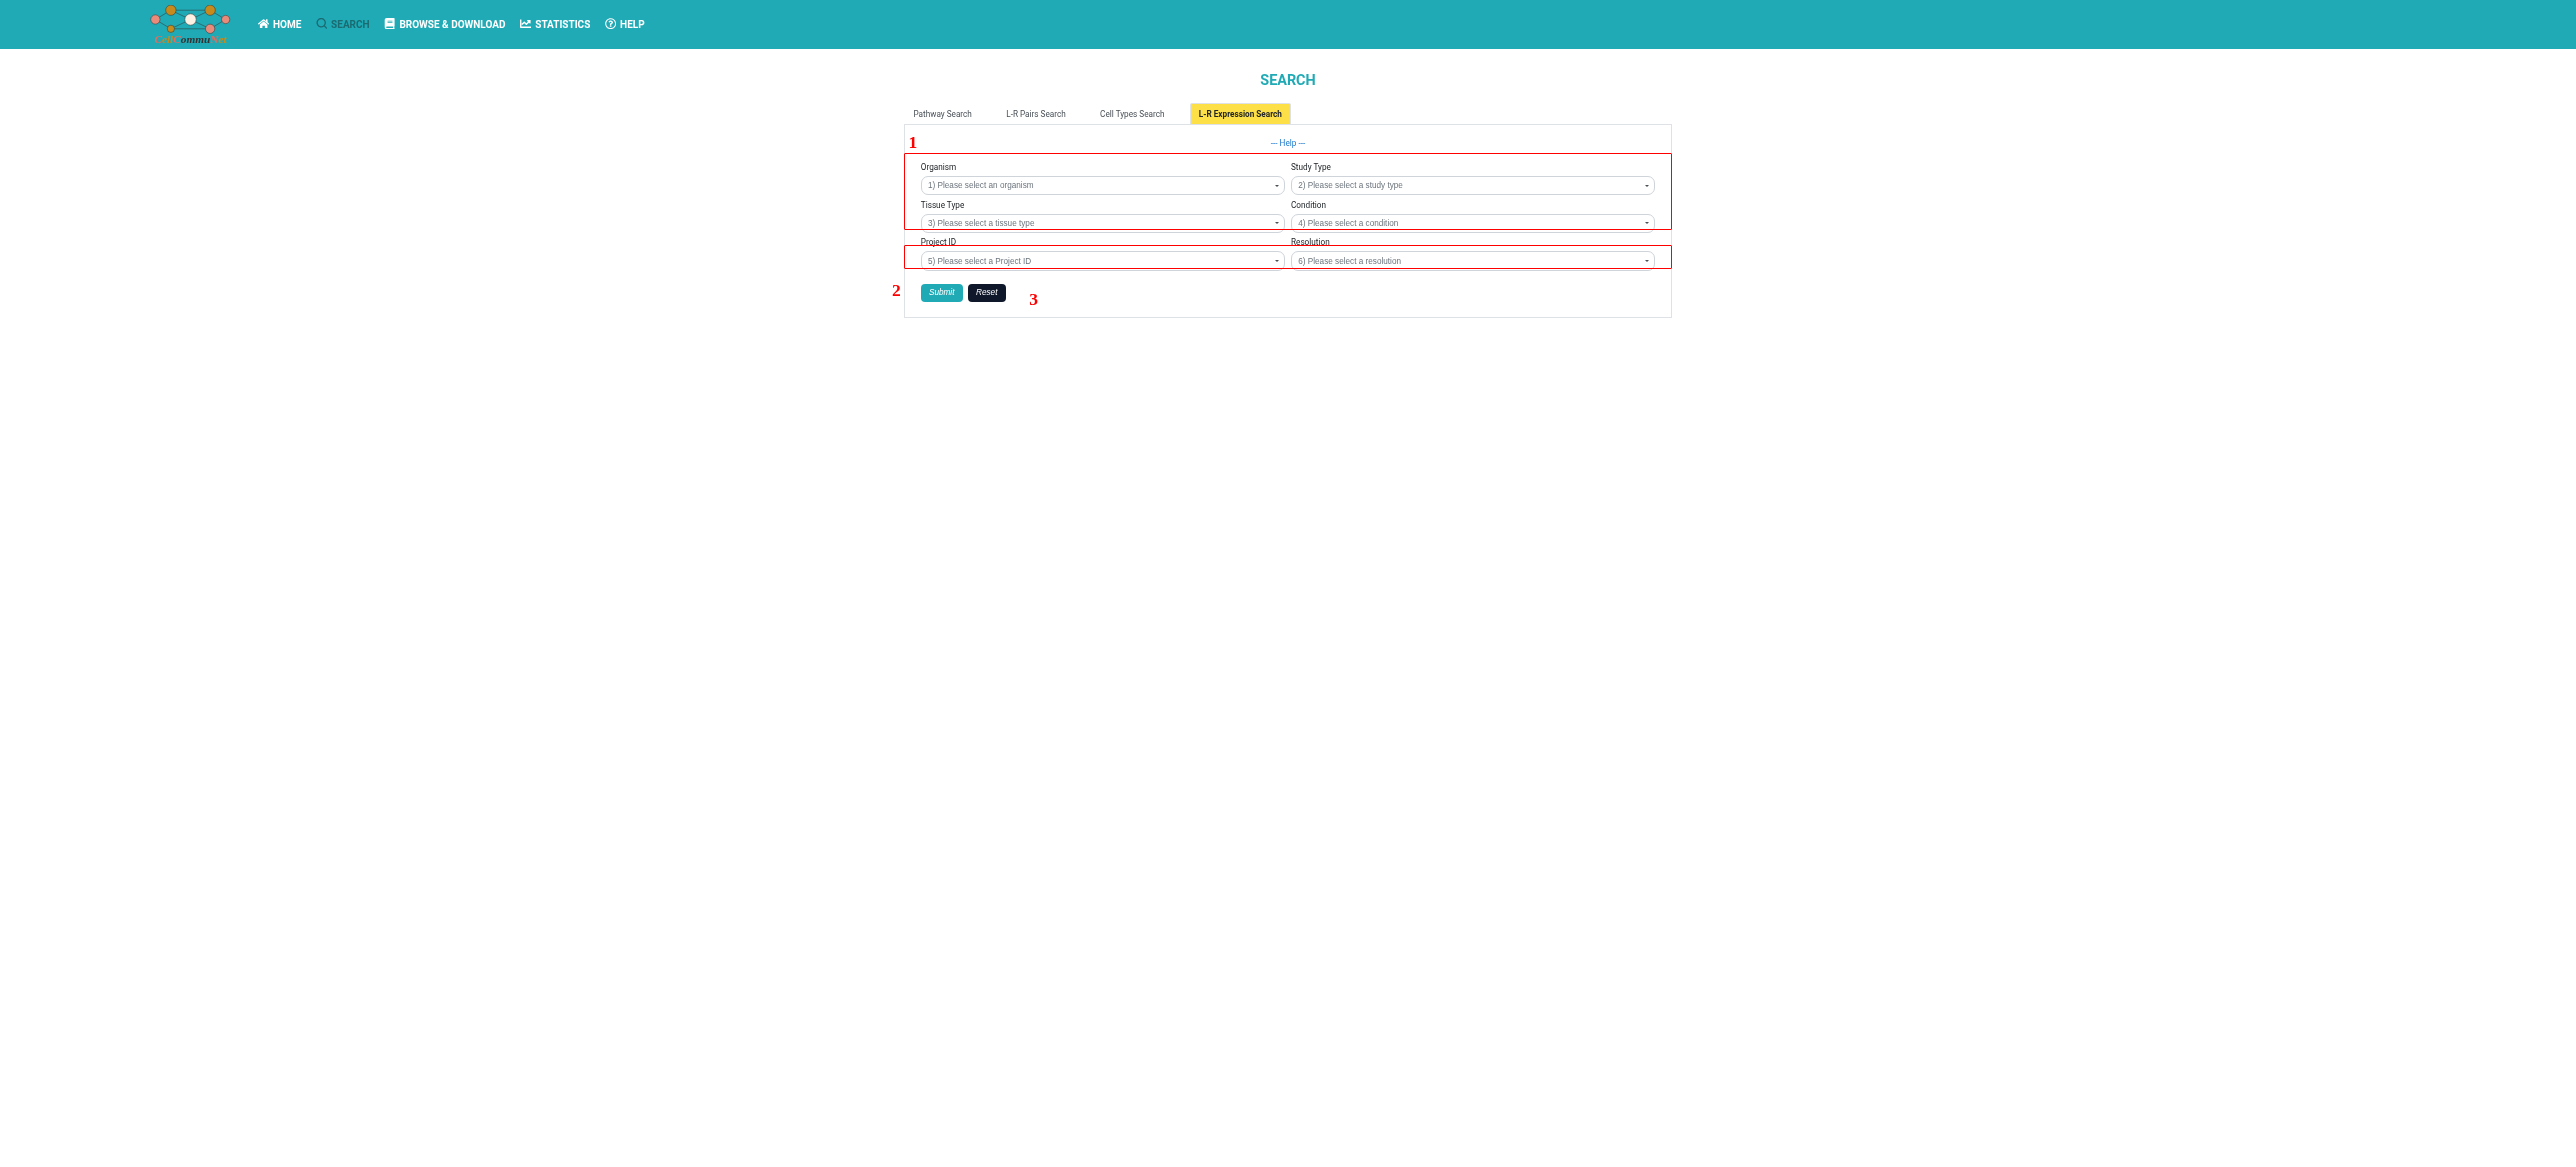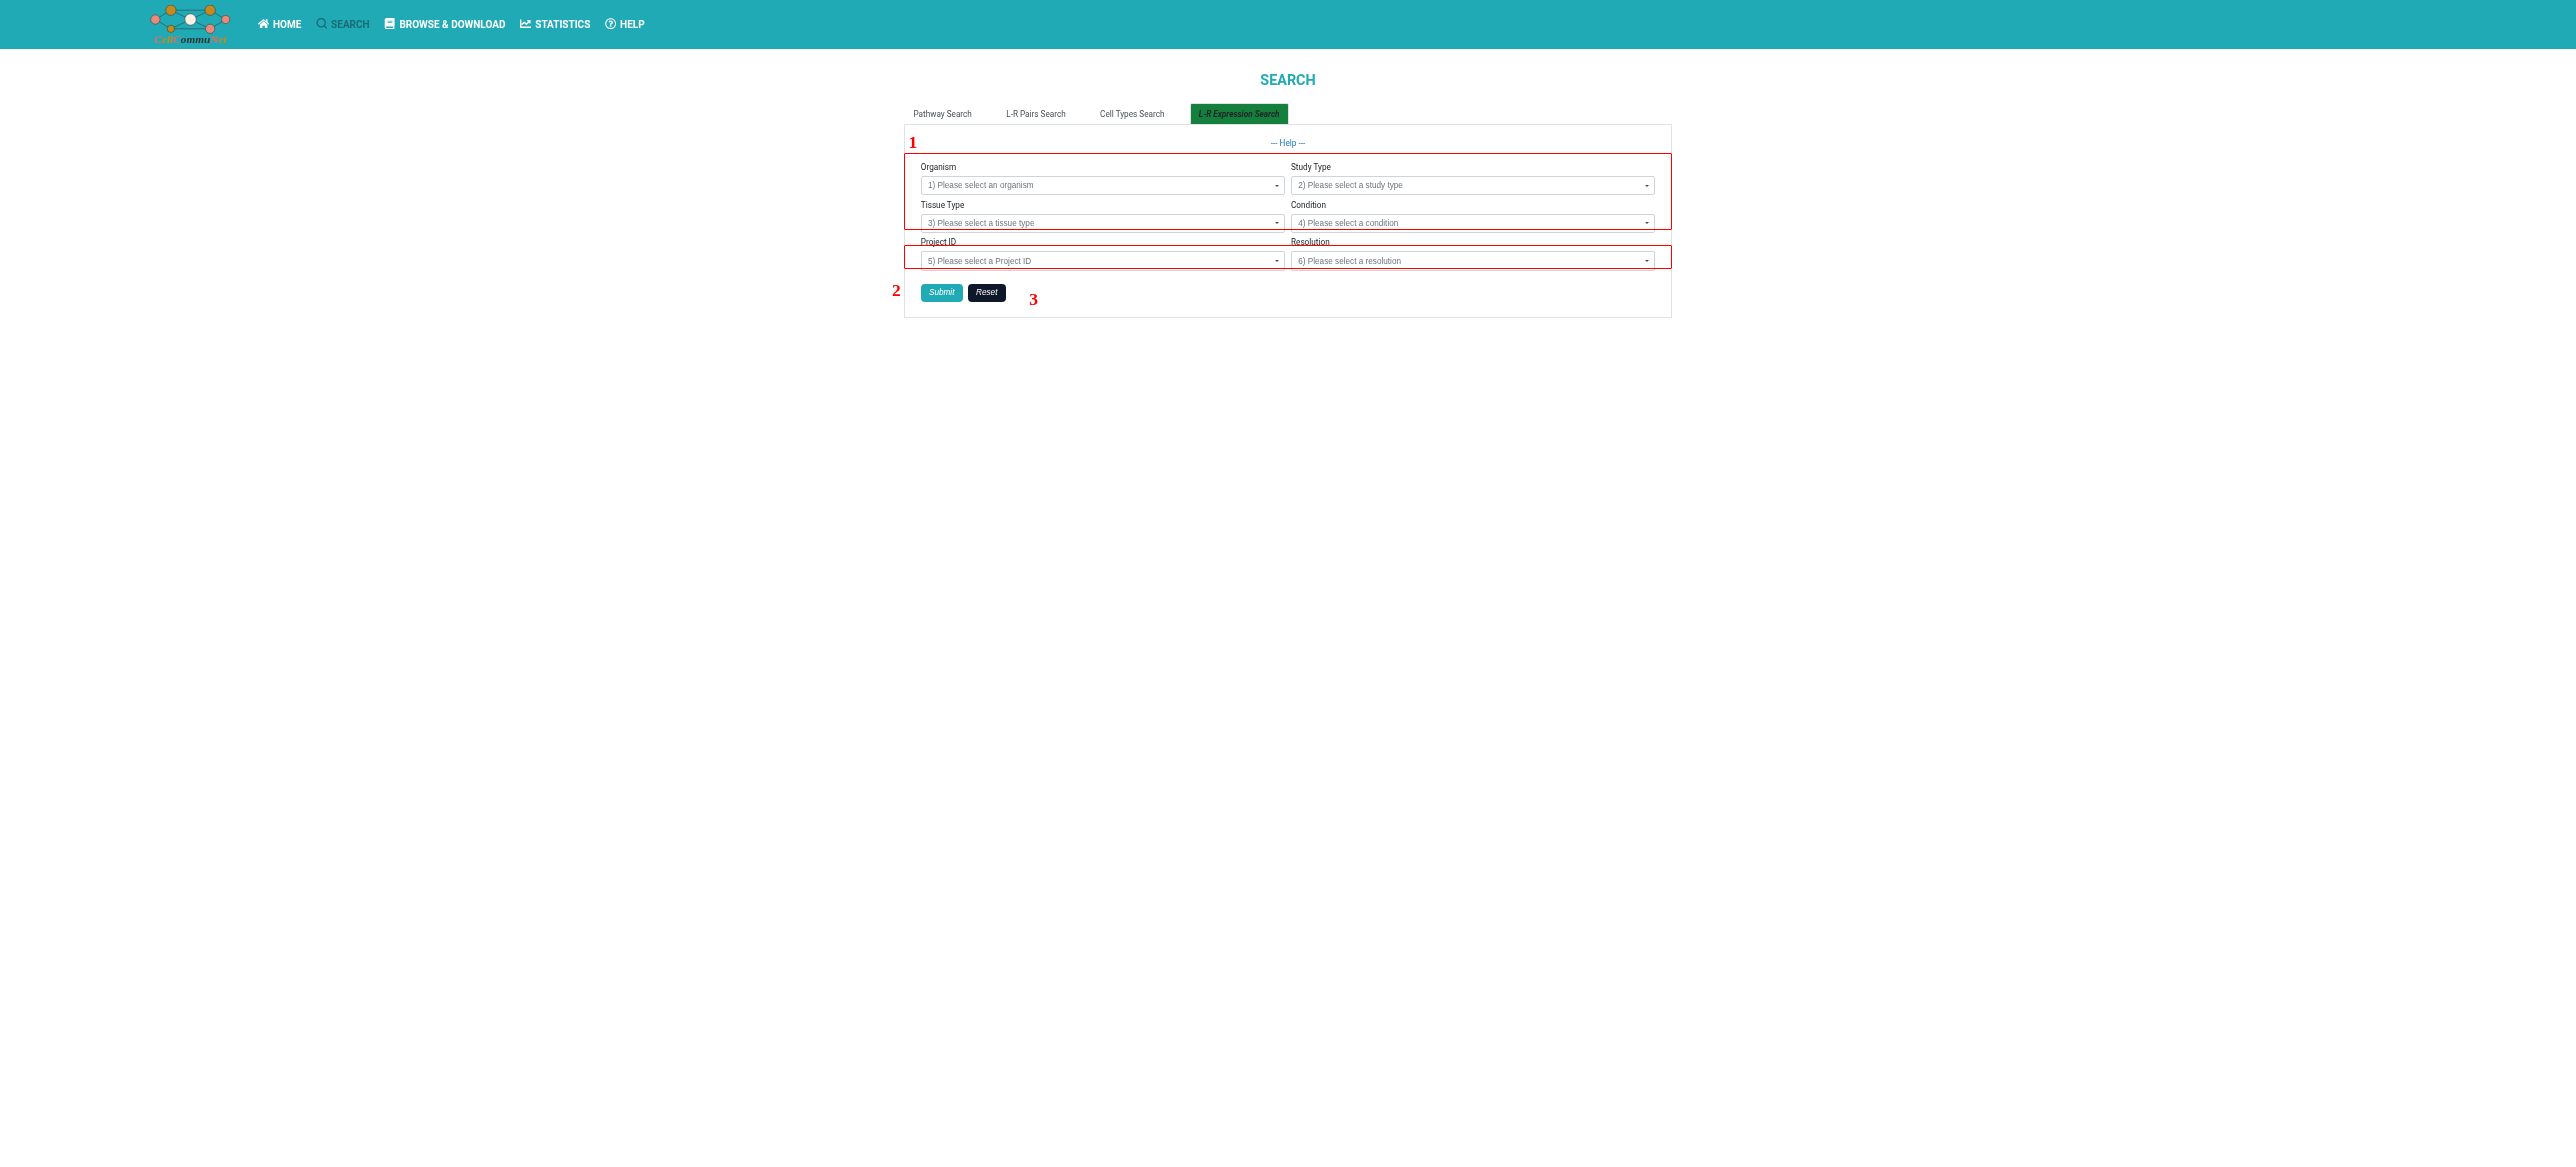--- a/index.html
+++ b/index.html
@@ -19,31 +19,31 @@
     .nav-item.active { color: #1a6b72; }
     .nav-icon svg { width: 11.3px; height: 11.3px; fill: currentColor; }
     
     
     .container { max-width: 788px; margin: 0 auto; padding: 10.3px 10.3px 15.5px; position: relative; }
     .page-title { text-align: center; color: #20aab5; font-size: 14.4px; font-weight: 700; margin: 12.4px 0 14.4px; }
     
     
     .tabs { display: flex; gap: 16px; border-bottom: 0.5px solid #dee2e6; margin-bottom: 0; }
     .tab { padding: 5.2px 8.2px; color: #495057; font-size: 8.2px; cursor: pointer; border: 0.5px solid transparent; border-bottom: none; border-radius: 2.1px 2.1px 0 0; margin-bottom: -0.5px; }
-    .tab.active { color: #212529; font-weight: 700; border-color: #dee2e6 #dee2e6 #fff; background: #15803d; font-style: italic; }
+    .tab.active { color: #212529; font-weight: 700; border-color: #dee2e6 #dee2e6 #fff; background: #fde047; }
     
     
     .panel { border: 0.5px solid #dee2e6; border-top: none; padding: 13.4px 15.5px 15.5px; position: relative; }
     .help-link { text-align: center; color: #1f7acc; font-size: 8.2px; margin-bottom: 13.4px; cursor: pointer; }
     
     
     .form-row { display: flex; gap: 6px; margin-bottom: 4.1px; align-items: flex-start; }
     .form-group { flex: 1; }
     .form-label { display: block; font-size: 8.2px; color: #212529; margin-bottom: 4.1px; }
-    .form-select, .form-input { width: 100%; height: 19.6px; padding: 3.1px 6.2px; font-size: 8.2px; color: #6c757d; background: #fff; border: 0.5px solid #ced4da; border-radius: 2px; appearance: none; }
+    .form-select, .form-input { width: 100%; height: 19.6px; padding: 3.1px 6.2px; font-size: 8.2px; color: #6c757d; background: #fff; border: 0.5px solid #ced4da; border-radius: 7px; appearance: none; }
     .select-wrap { position: relative; }
     .select-wrap::after { content: ""; position: absolute; right: 6.2px; top: 50%; transform: translateY(-50%); width: 0; height: 0; border-left: 2.1px solid transparent; border-right: 2.1px solid transparent; border-top: 2.6px solid #495057; pointer-events: none; }
     .btns { display: flex; gap: 5.2px; margin-top: 13.4px; }
     .btn { padding: 4.1px 8.2px; font-size: 8.2px; border: none; border-radius: 4px; cursor: pointer; color: #fff; font-style: italic; }
     .btn-primary { background: #20aab5; }
     .btn-muted { background: #0f172a; }
     
     
     .highlight { position: absolute; border: 1.5px solid red; pointer-events: none; border-radius: 1px; }
     .annot { position: absolute; color: red; font-family: "Times New Roman", serif; font-weight: bold; font-size: 17.5px; pointer-events: none; }

